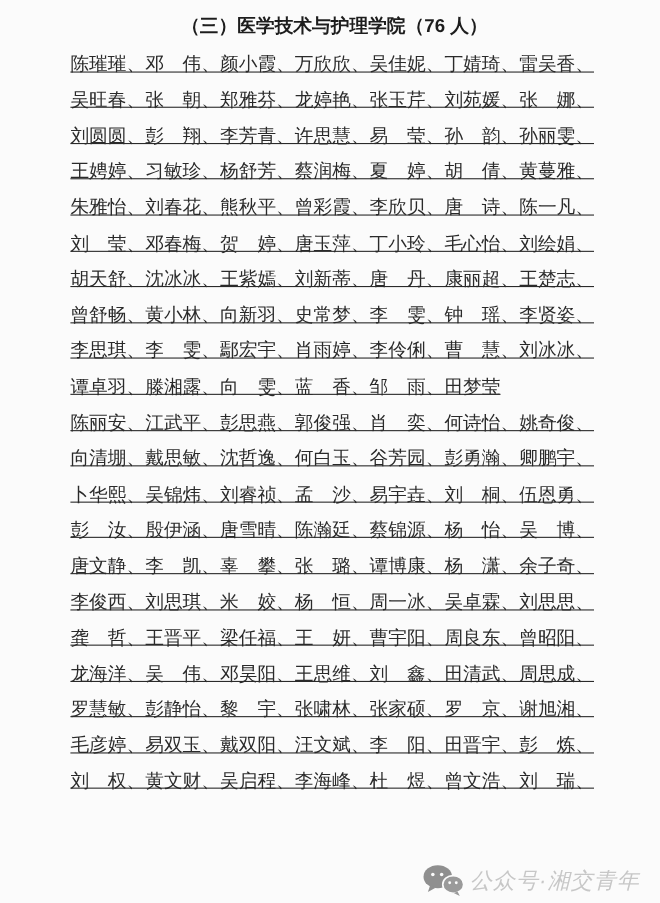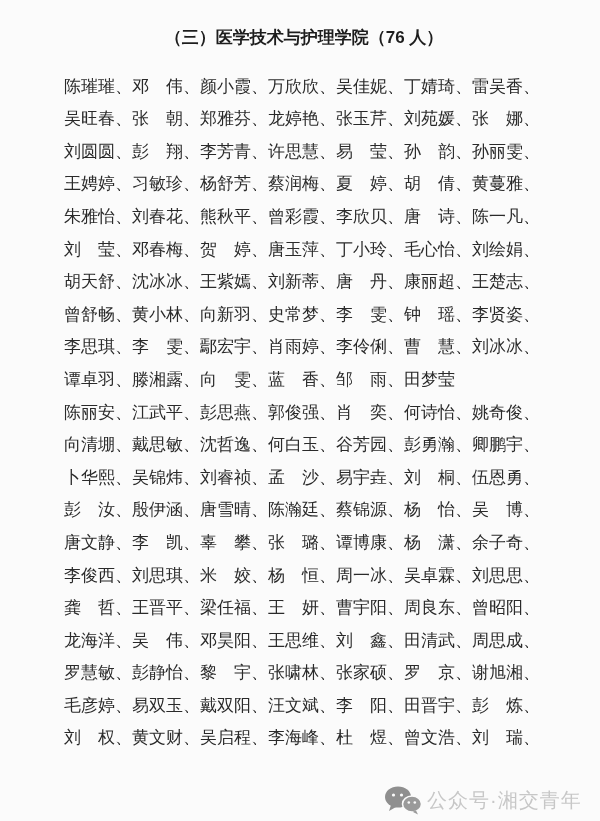--- a/index.html
+++ b/index.html
@@ -12,55 +12,57 @@
     overflow: hidden;
     position: relative;
     background: #fbfbfb;
     font-family: "Liberation Sans", "DejaVu Sans", sans-serif;
     color: #262626;
   }
   .doc {
     padding: 6px 56px 0 64px;
   }
   .sec-title {
-    margin: 16px;
+    margin: 2px;
     font-size: 17px;
     font-weight: bold;
     text-align: center;
     line-height: 32.6px;
     color: #1d1d1d;
     white-space: nowrap;
   }
   .rows p.name-row {
     margin: 0;
     font-size: 17px;
     line-height: 32.6px;
     text-align: justify;
     color: #2a2a2a;
     white-space: nowrap;
+    text-decoration: underline;
   }
   .watermark {
     position: absolute;
     top: 785px;
     left: 384px;
     display: flex;
     align-items: center;
     gap: 5px;
     pointer-events: none;
   }
   .wm-icon {
     display: inline-flex;
     width: 38px;
     height: 30px;
   }
   .wm-text {
     font-size: 20px;
     color: #c7c7c7;
     letter-spacing: 1px;
     white-space: nowrap;
+    font-style: italic;
   }
 </style>
 </head>
 <body>
 
 <div class="doc">
 
   <div class="section">
     <h2 class="sec-title">（三）医学技术与护理学院（76 人）</h2>
     <div class="rows">

